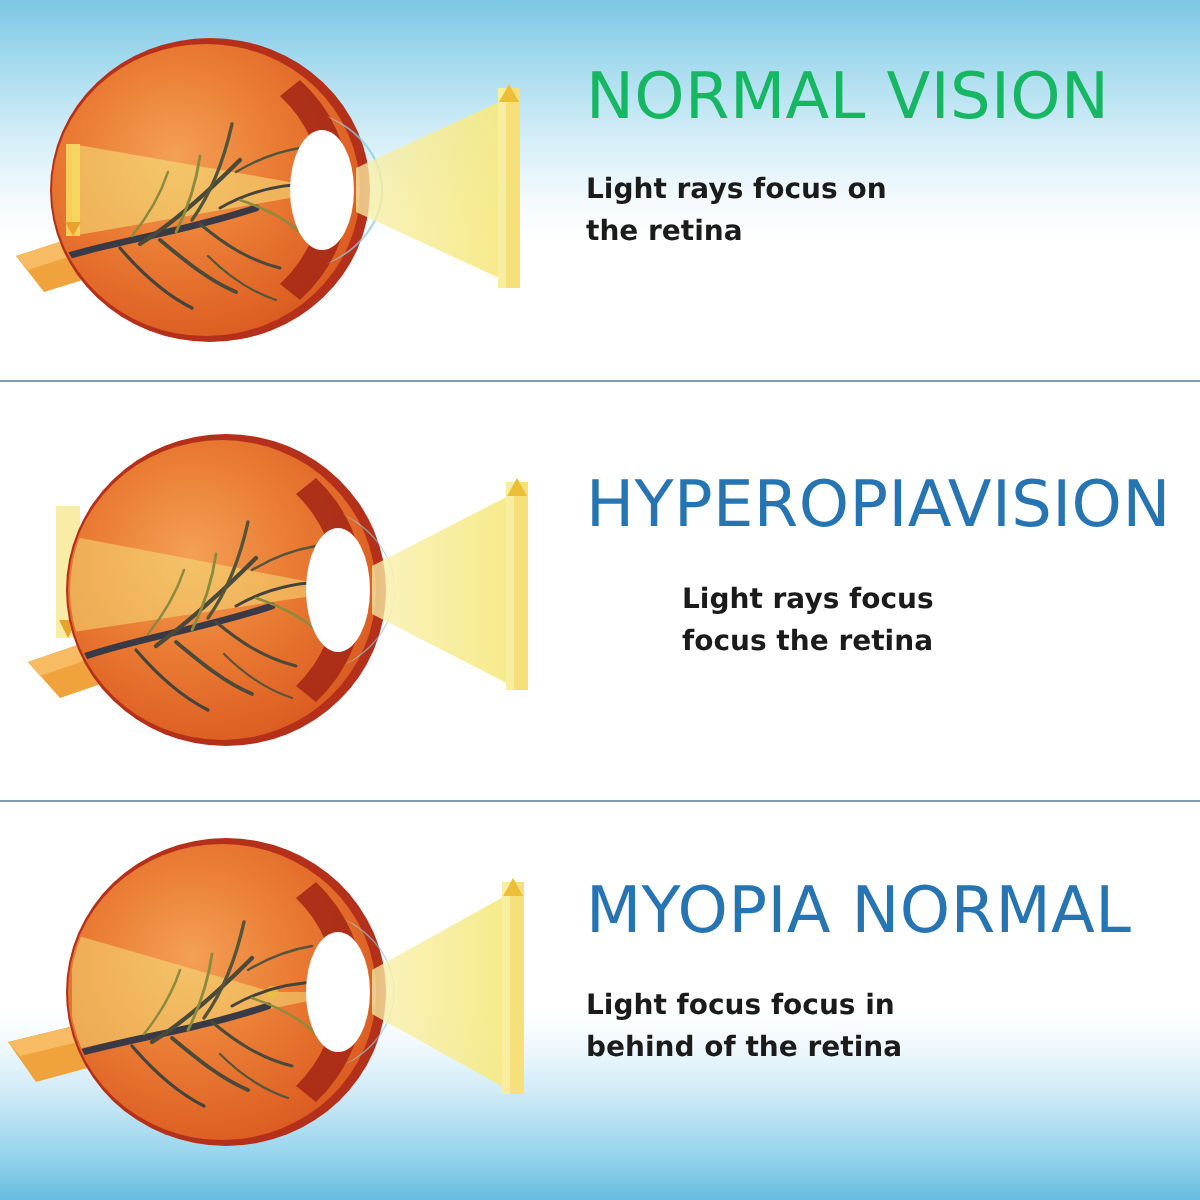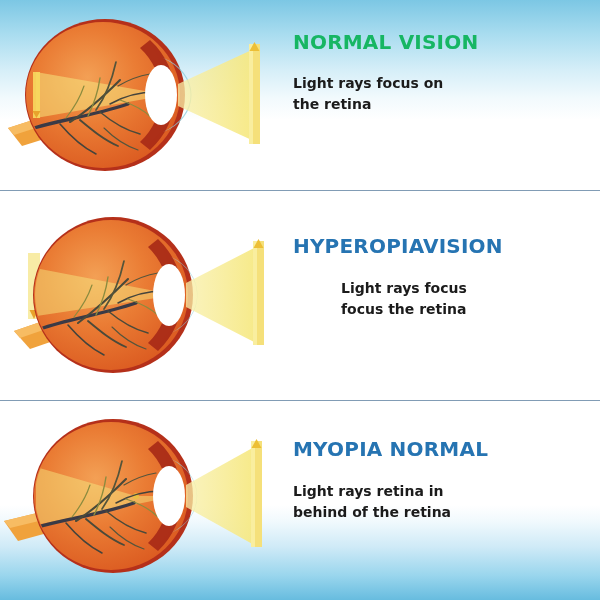--- a/index.html
+++ b/index.html
@@ -82,22 +82,22 @@
 
   
   .text-col {
     position: relative;
     flex: 1 1 auto;
     padding-left: 8px;
     box-sizing: border-box;
   }
   .vision-title {
     font-family: "DejaVu Sans", sans-serif;
-    font-weight: bold;
-    font-size: 20px;
+    font-weight: normal;
+    font-size: 32px;
     letter-spacing: .2px;
     line-height: 1;
     margin: 0;
     white-space: nowrap;
   }
   .title-green { color: #16b663; }
   .title-blue  { color: #2674b2; }
 
   .vision-desc {
     font-family: "DejaVu Sans", sans-serif;
@@ -353,19 +353,19 @@
           <rect x="251" y="40" width="11" height="106" fill="#f5e07a"></rect>
           <rect x="251" y="40" width="4" height="106" fill="#f9ee9f"></rect>
           <path d="M256.5 38 l-5 9 h10 Z" fill="#edbf36"></path>
         </g>
       </svg>
     </div>
 
     <div class="text-col">
       <h2 class="vision-title title-blue">MYOPIA NORMAL</h2>
       <p class="vision-desc">
-        <span class="line">Light rays retina in</span>
+        <span class="line">Light focus focus in</span>
         <span class="line">behind of the retina</span>
       </p>
     </div>
   </section>
 
 </div>
 
 </body></html>

